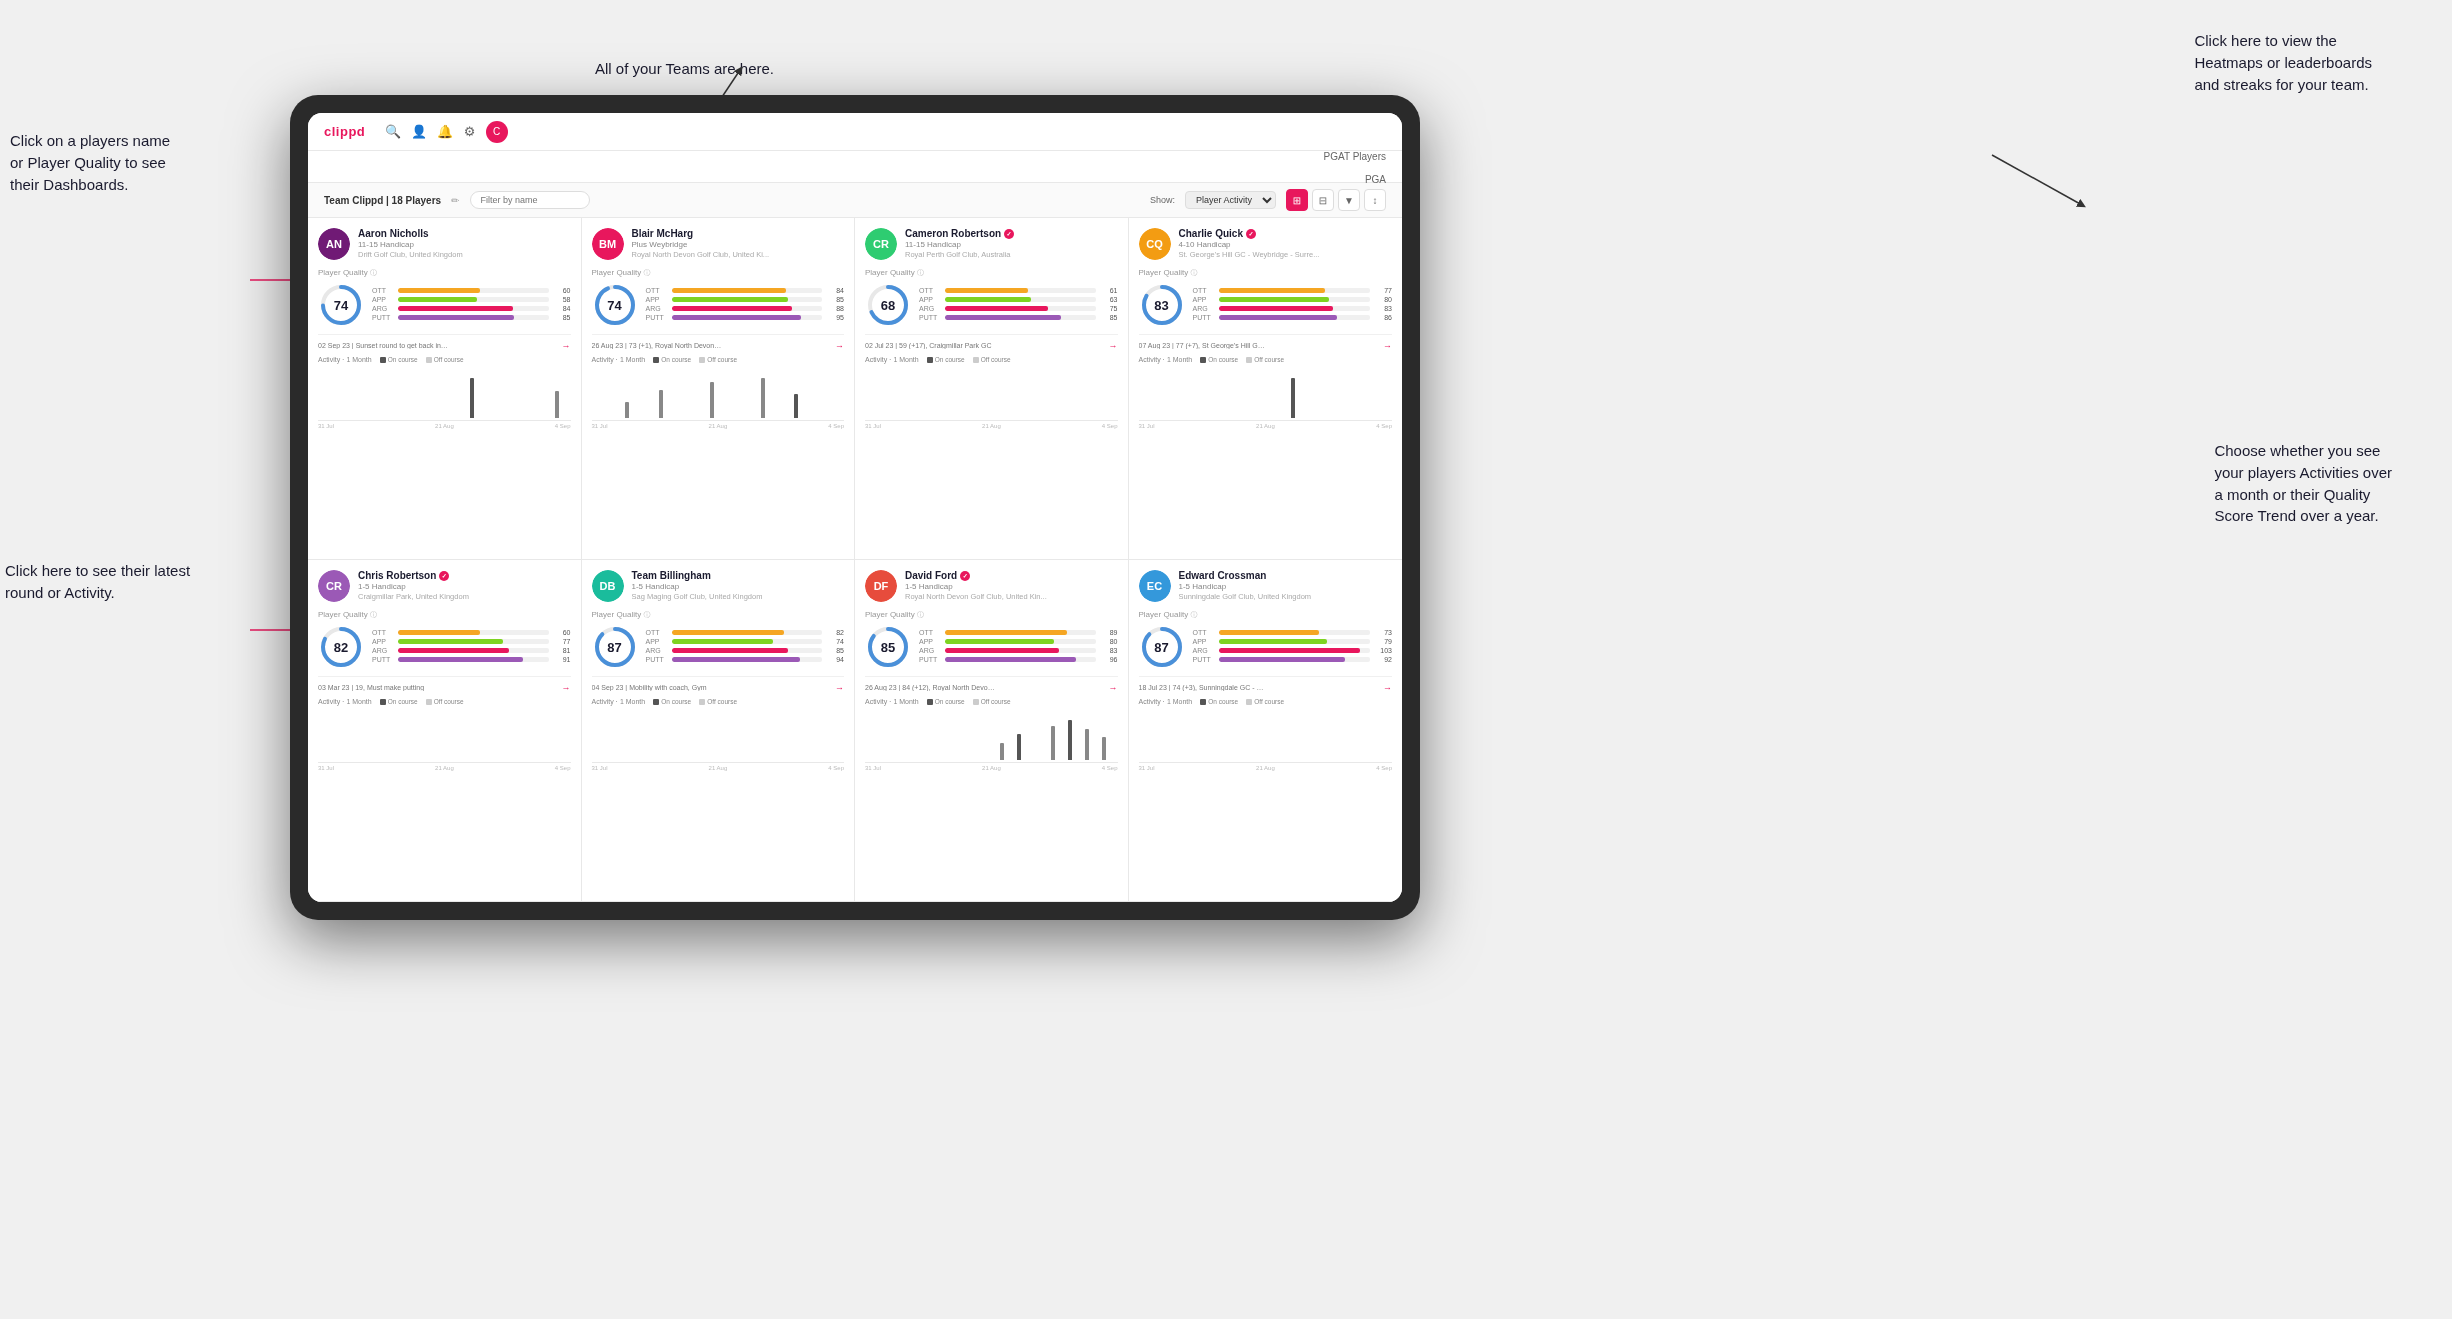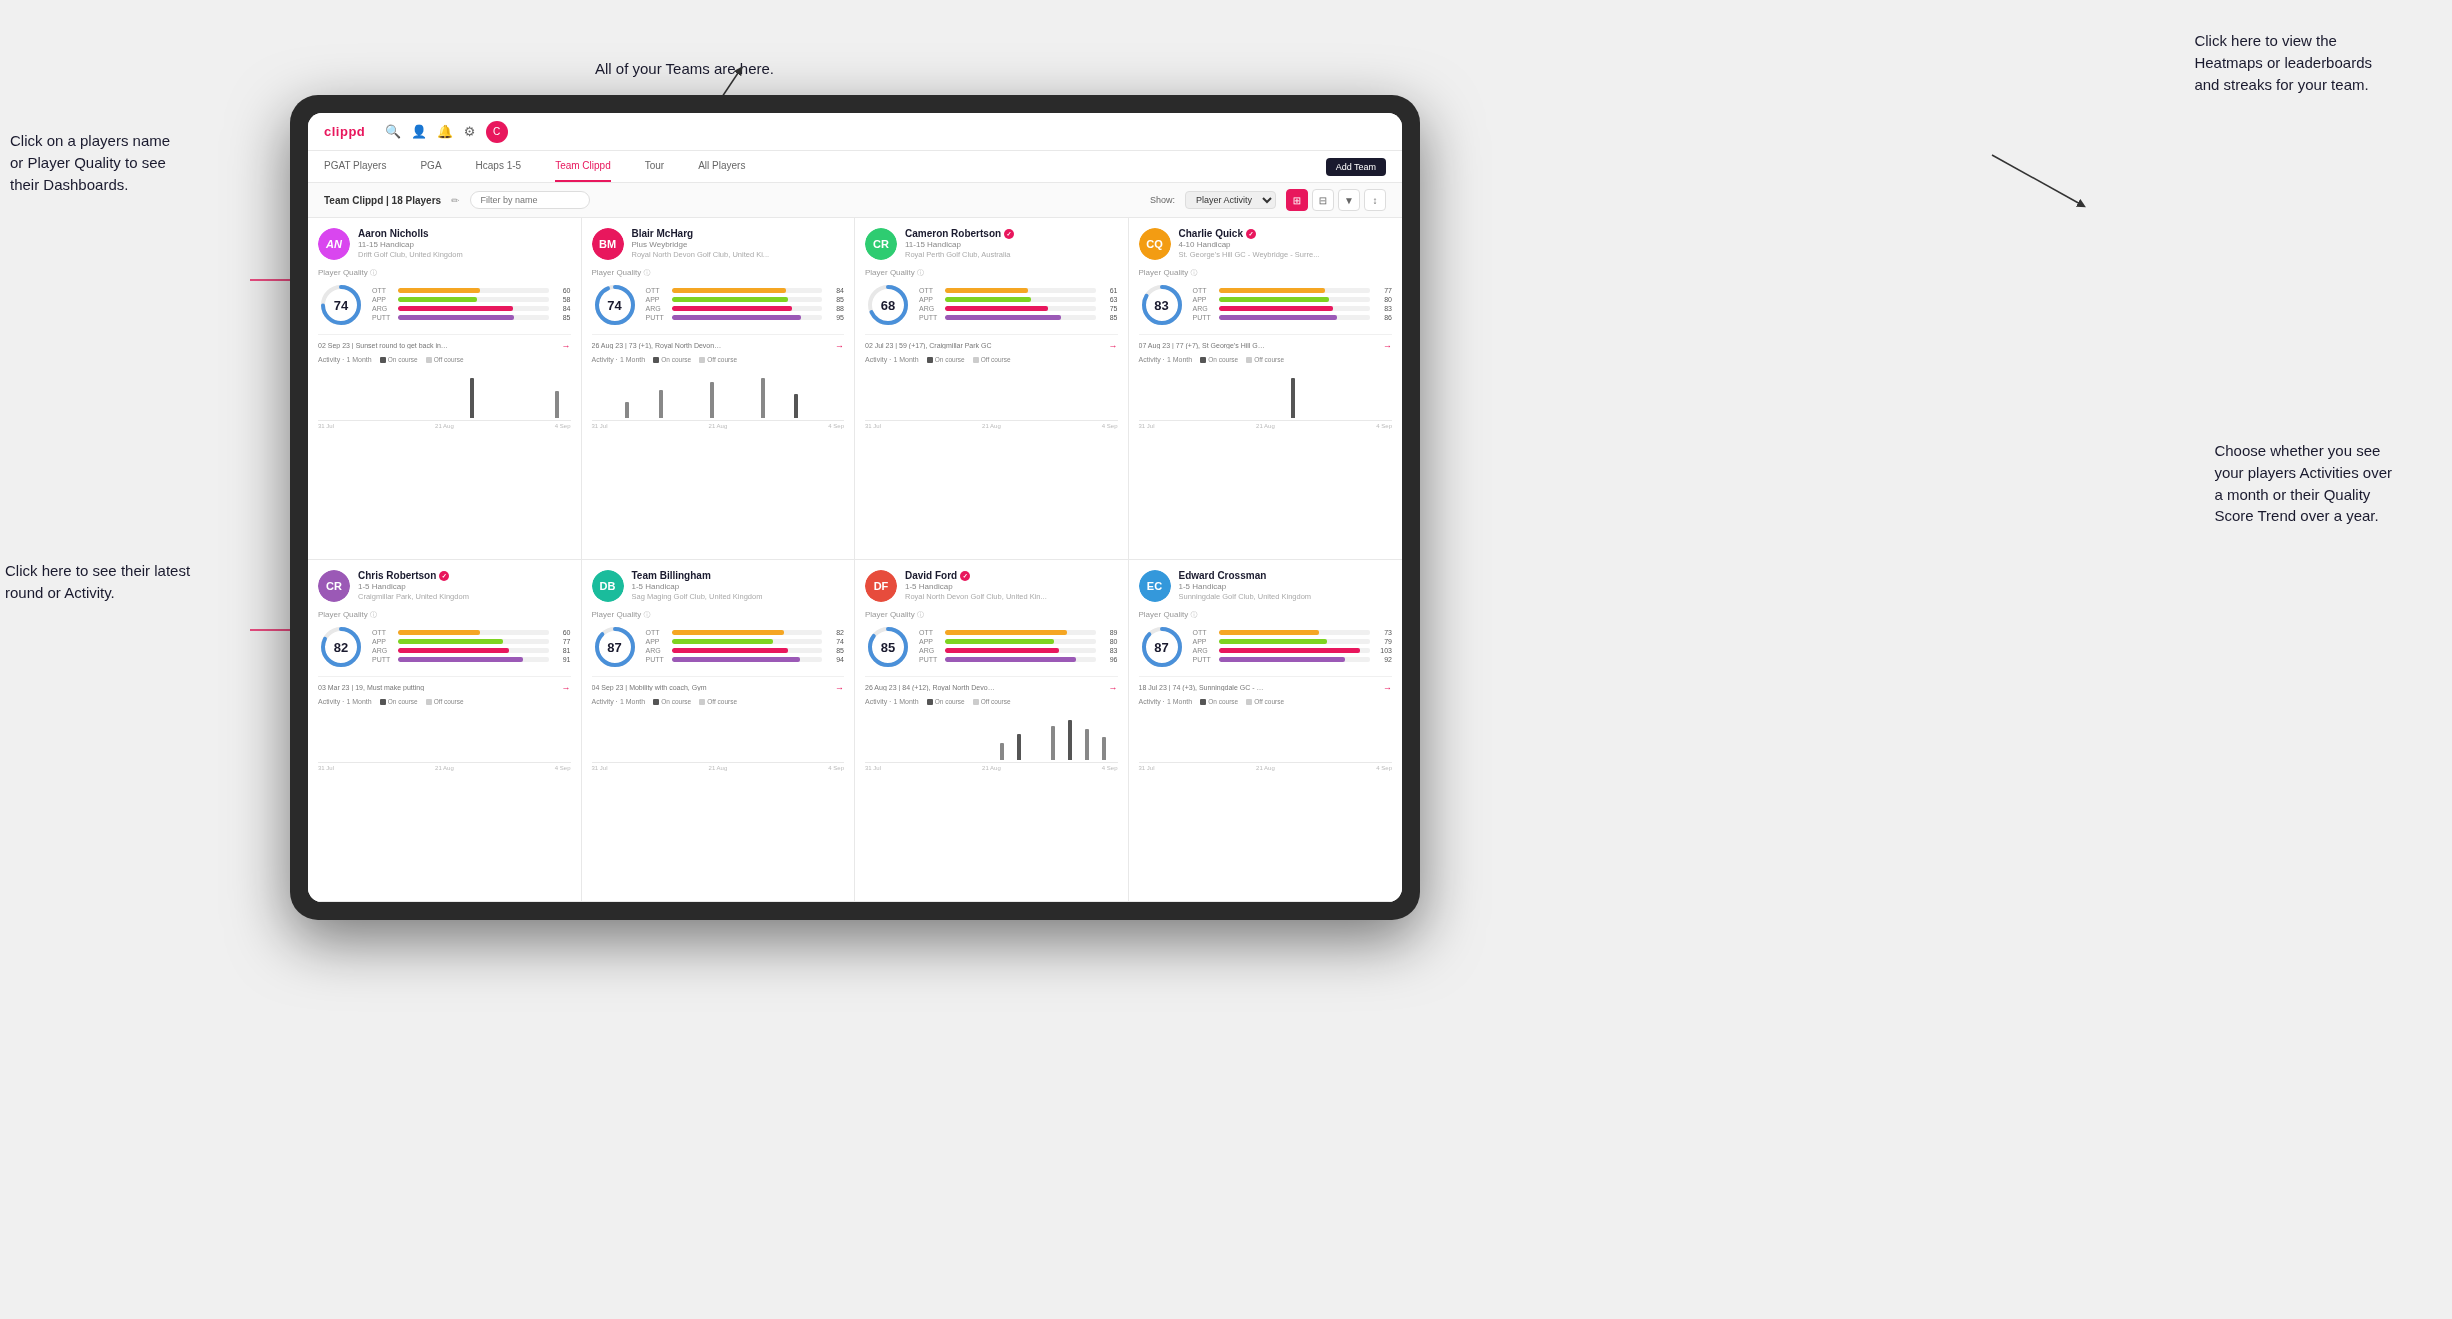--- a/index.html
+++ b/index.html
@@ -88,23 +88,24 @@
       font-size: 10px;
     }
 
     
     .sub-nav {
       background: #fff;
       border-bottom: 1px solid #e8e8e8;
       padding: 0 16px;
       height: 32px;
       display: flex;
-      align-items: center;
-      gap: 34px;
+      align-items: flex-end;
+      gap: 10px;
       flex-shrink: 0;
+      flex-direction: column;
     }
     .sub-nav-link {
       font-size: 10px;
       color: #666;
       cursor: pointer;
       height: 100%;
       display: flex;
       align-items: center;
       border-bottom: 2px solid transparent;
     }
@@ -543,21 +544,21 @@
         <div class="view-icon-btn">⊟</div>
         <div class="view-icon-btn">▼</div>
         <div class="view-icon-btn">↕</div>
       </div>
     </div>
 
     <div class="player-grid" id="player-grid">
     <div class="player-card">
     <div class="player-header">
       <div class="player-avatar">
-        <div class="player-avatar-img" style="background:#d946ef;font-style:italic;">AN</div>
+        <div class="player-avatar-img" style="background:#701a75;">AN</div>
       </div>
       <div class="player-info">
         <div class="player-name">
           Aaron Nicholls 
         </div>
         <div class="player-handicap">11-15 Handicap</div>
         <div class="player-club">Drift Golf Club, United Kingdom</div>
       </div>
     </div>
 

